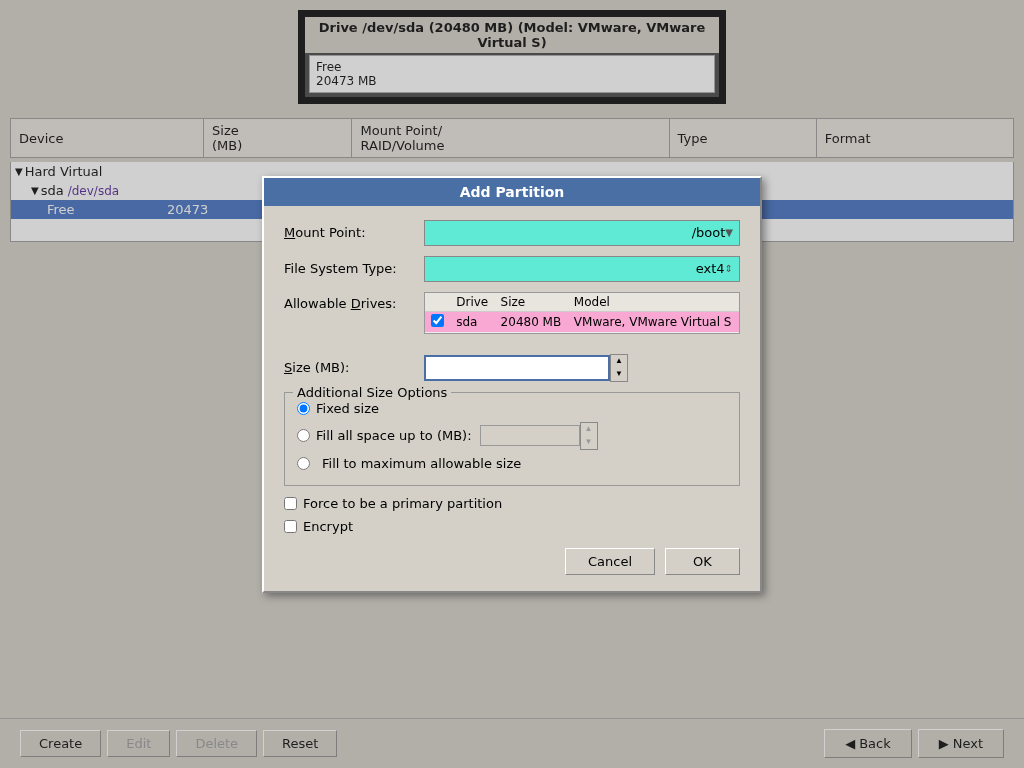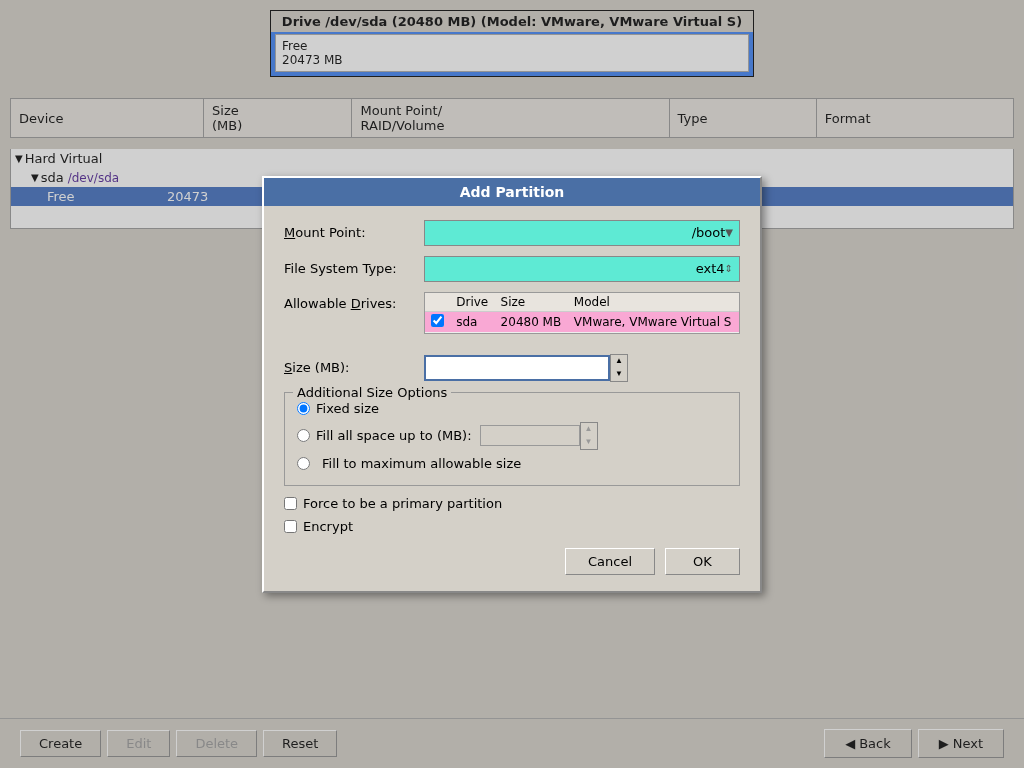--- a/index.html
+++ b/index.html
@@ -14,23 +14,23 @@
     }
 
     
     .drive-info-container {
       background: #d4d0c8;
       padding: 10px 20px;
       display: flex;
       justify-content: center;
     }
     .drive-info-box {
-      background: #3b82f6;
-      border: 1px solid #000000;
-      width: 484px;
+      background: #404040;
+      border: 7px solid #000000;
+      width: 428px;
     }
     .drive-info-title {
       background: #d4d0c8;
       text-align: center;
       font-weight: bold;
       padding: 3px 6px;
       font-size: 13px;
     }
     .drive-info-content {
       background: white;
@@ -347,21 +347,21 @@
   <div class="drive-info-box">
     <div class="drive-info-title">Drive /dev/sda (20480 MB) (Model: VMware, VMware Virtual S)</div>
     <div class="drive-info-content">
       <span>Free</span><br>
       <span>20473 MB</span>
     </div>
   </div>
 </div>
 
 <div class="main-content">
-  <table class="partition-table" style="margin: 11px 10px; width: calc(100% - 20px);">
+  <table class="partition-table" style="margin: 4px 10px; width: calc(100% - 20px);">
     <thead>
       <tr>
         <th>Device</th>
         <th>Size<br>(MB)</th>
         <th>Mount Point/<br>RAID/Volume</th>
         <th>Type</th>
         <th>Format</th>
       </tr>
     </thead>
   </table>

